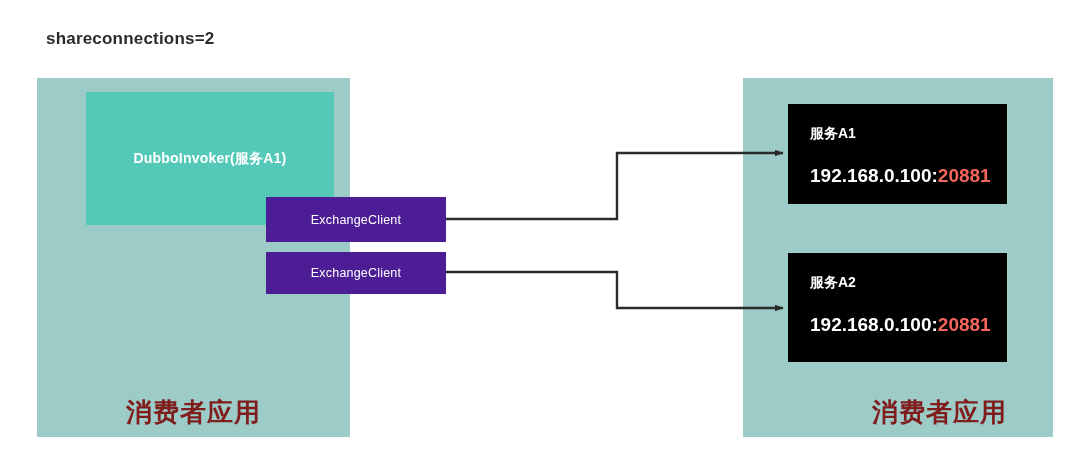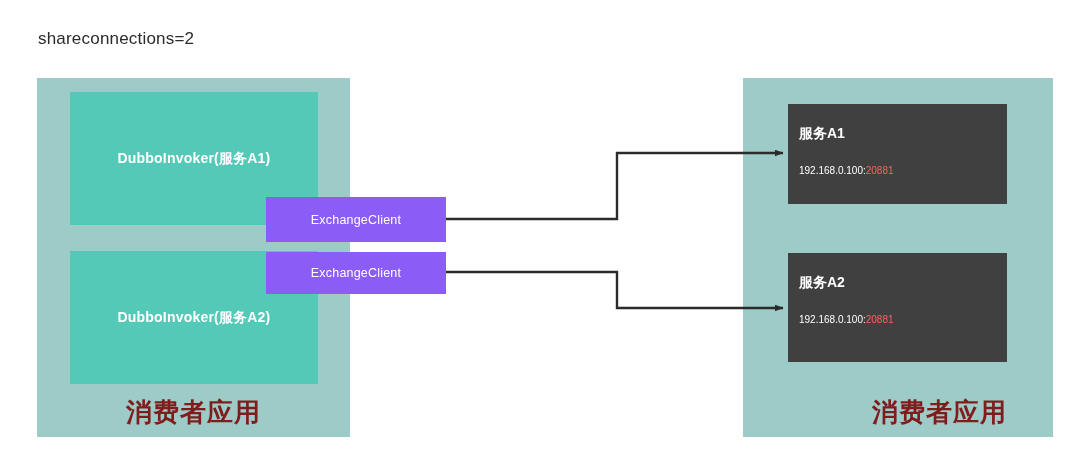--- a/index.html
+++ b/index.html
@@ -14,24 +14,24 @@
     position: relative;
     width: 1082px;
     height: 466px;
     background: #ffffff;
     overflow: hidden;
   }
 
   
   .diagram-title {
     position: absolute;
-    left: 38px;
+    left: 46px;
     top: 29px;
     font-size: 17px;
-    font-weight: normal;
+    font-weight: bold;
     color: #2b2b2b;
     letter-spacing: 0.2px;
     white-space: nowrap;
   }
 
   
   .app-container {
     position: absolute;
     background: #9ccbc8;
   }
@@ -68,20 +68,21 @@
   
   .node-box {
     position: absolute;
     background: #54c9b8;
   }
   .node-box-centered {
     display: flex;
     align-items: center;
     justify-content: center;
     text-align: center;
+    margin-left: 16px;
   }
   .node-label {
     color: #ffffff;
     font-size: 14px;
     font-weight: bold;
     letter-spacing: 0.2px;
     white-space: nowrap;
   }
 
   #invoker-a1 {
@@ -93,22 +94,22 @@
   #invoker-a2 {
     left: 70px;
     top: 251px;
     width: 248px;
     height: 133px;
   }
 
   
   .service-box {
     position: absolute;
-    background: #404040;
-    padding: 22px 0 0 11px;
+    background: #000000;
+    padding: 22px 0 0 22px;
     box-sizing: border-box;
   }
   #service-a1-box {
     left: 788px;
     top: 104px;
     width: 219px;
     height: 100px;
   }
   #service-a2-box {
     left: 788px;
@@ -118,32 +119,32 @@
   }
   .service-name {
     color: #ffffff;
     font-size: 14px;
     font-weight: bold;
     line-height: 1;
     margin-bottom: 26px;
     white-space: nowrap;
   }
   .service-addr {
-    font-size: 10px;
-    font-weight: normal;
+    font-size: 19px;
+    font-weight: bold;
     line-height: 1;
     white-space: nowrap;
   }
   .addr-host { color: #ffffff; }
   .addr-port { color: #f4655c; }
 
   
   .exchange-client {
     position: absolute;
-    background: #8b5cf6;
+    background: #4c1d95;
     display: flex;
     align-items: center;
     justify-content: center;
   }
   .exchange-client span {
     color: #ffffff;
     font-size: 12.5px;
     letter-spacing: 0.2px;
     white-space: nowrap;
   }
@@ -178,23 +179,20 @@
   <div class="diagram-title">shareconnections=2</div>
 
   <div class="app-container" id="consumer-app-left">
     <div class="app-label">消费者应用</div>
   </div>
 
   <div class="node-box node-box-centered" id="invoker-a1">
     <span class="node-label">DubboInvoker(服务A1)</span>
   </div>
 
-  <div class="node-box node-box-centered" id="invoker-a2">
-    <span class="node-label">DubboInvoker(服务A2)</span>
-  </div>
 
   <div class="app-container" id="consumer-app-right">
     <div class="app-label">消费者应用</div>
   </div>
 
   <div class="service-box" id="service-a1-box">
     <div class="service-name">服务A1</div>
     <div class="service-addr">
       <span class="addr-host">192.168.0.100:</span><span class="addr-port">20881</span>
     </div>

